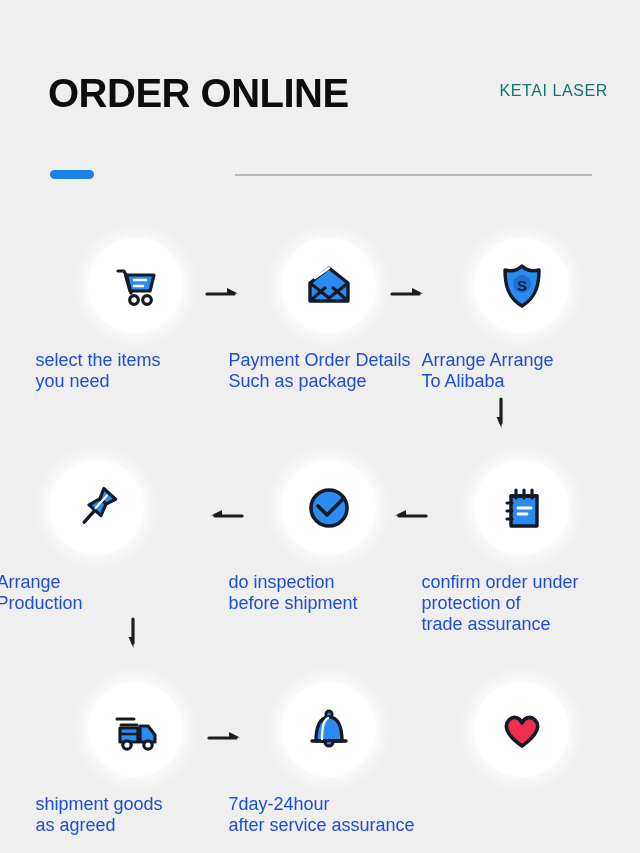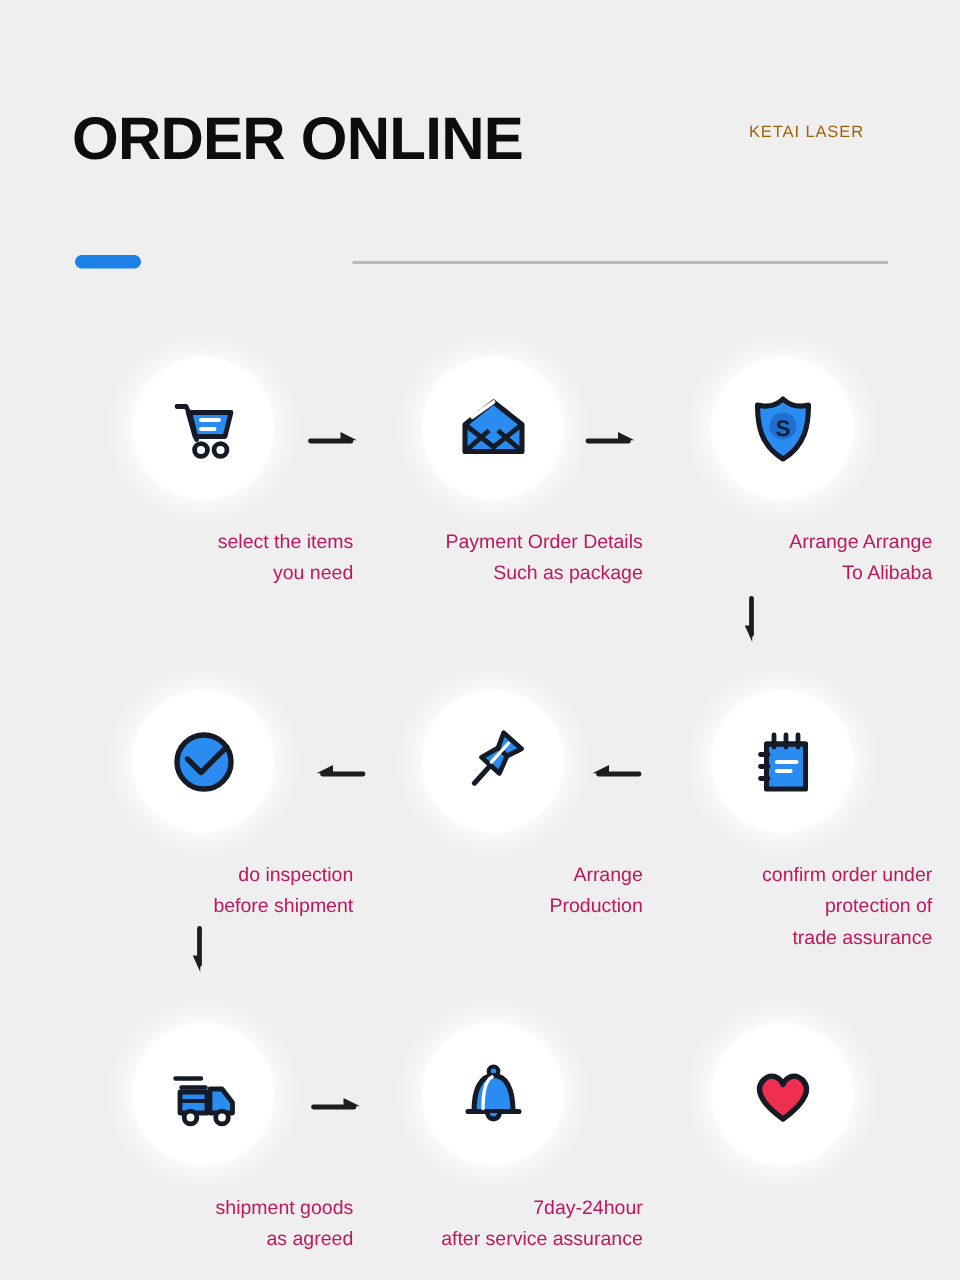--- a/index.html
+++ b/index.html
@@ -29,23 +29,23 @@
     left: 48px; top: 43px;
     font-size: 40px;
     font-weight: bold;
     letter-spacing: -0.5px;
     color: #0d0d0d;
     line-height: 46px;
     white-space: nowrap;
   }
   .brand {
     position: absolute;
-    right: 64px; top: 55px;
-    font-size: 11px;
-    color: #a16207;
+    right: 32px; top: 55px;
+    font-size: 16px;
+    color: #0f766e;
     letter-spacing: 0.6px;
     white-space: nowrap;
   }
   .accent-pill {
     position: absolute;
     left: 50px; top: 143px;
     width: 44px; height: 9px;
     border-radius: 5px;
     background: #1c82e8;
   }
@@ -87,24 +87,24 @@
     display: flex;
     align-items: center;
     justify-content: center;
     margin-top: 33px;
     box-shadow: 0 0 14px 6px rgba(255,255,255,0.85);
   }
   .bubble svg { display: block; }
 
   .caption {
     margin-top: 17px;
-    text-align: right;
-    font-size: 13px;
+    text-align: left;
+    font-size: 18px;
     line-height: 21px;
-    color: #be185d;
+    color: #1d4ed8;
     white-space: pre-line;
     width: 200px;
   }
 
   
   .h-arrow {
     position: absolute;
     top: 80px;
     width: 36px; height: 14px;
   }
@@ -199,48 +199,48 @@
 
     <div class="row row-2">
 
       <div class="v-arrow v1">
         <svg width="14" height="34" viewBox="0 0 14 34">
           <path d="M6 2 V26" stroke="#1d1d1d" stroke-width="3.2" stroke-linecap="round"></path>
           <path d="M1.5 20 L6.5 31 L6.5 20 Z" fill="#1d1d1d"></path>
         </svg>
       </div>
 
-      <div class="cell cell-1">
-        <div class="bubble">
-          <span>
-            <svg width="50" height="50" viewBox="0 0 50 50">
-              <circle cx="25" cy="25" r="18" fill="#2a8cf0" stroke="#141b27" stroke-width="3.6"></circle>
-              <path d="M14 23 L23 32 L40 15" fill="none" stroke="#141b27" stroke-width="3.6" stroke-linecap="round" stroke-linejoin="round"></path>
-            </svg>
-          </span>
-        </div>
-        <div class="caption">do inspection
-before shipment</div>
-      </div>
-
       <div class="cell">
         <div class="bubble">
           <span>
             <svg width="50" height="50" viewBox="0 0 50 50">
               <g transform="rotate(42 25 25)">
                 <path d="M17 6 H33 L29 16 H21 Z" fill="#2a8cf0" stroke="#141b27" stroke-width="3.2" stroke-linejoin="round"></path>
                 <path d="M21 16 H29 L33 28 H17 Z" fill="#2a8cf0" stroke="#141b27" stroke-width="3.2" stroke-linejoin="round"></path>
                 <path d="M25 28 V44" stroke="#141b27" stroke-width="3.4" stroke-linecap="round"></path>
                 <path d="M24 9 V26" stroke="#ffffff" stroke-width="2.2" stroke-linecap="round"></path>
               </g>
             </svg>
           </span>
         </div>
         <div class="caption">Arrange
 Production</div>
+      </div>
+
+      <div class="cell cell-1">
+        <div class="bubble">
+          <span>
+            <svg width="50" height="50" viewBox="0 0 50 50">
+              <circle cx="25" cy="25" r="18" fill="#2a8cf0" stroke="#141b27" stroke-width="3.6"></circle>
+              <path d="M14 23 L23 32 L40 15" fill="none" stroke="#141b27" stroke-width="3.6" stroke-linecap="round" stroke-linejoin="round"></path>
+            </svg>
+          </span>
+        </div>
+        <div class="caption">do inspection
+before shipment</div>
       </div>
 
       <div class="cell">
         <div class="bubble">
           <span>
             <svg width="50" height="50" viewBox="0 0 50 50">
               <path d="M14 13 H40 V43 H14 Z" fill="#2a8cf0" stroke="#141b27" stroke-width="3.4" stroke-linejoin="round"></path>
               <path d="M10 20 H15 M10 28 H15 M10 36 H15" stroke="#141b27" stroke-width="3.2" stroke-linecap="round"></path>
               <path d="M19 7 V15 M27 7 V15 M35 7 V15" stroke="#141b27" stroke-width="3.2" stroke-linecap="round"></path>
               <path d="M14 13 H40" stroke="#141b27" stroke-width="3.4" stroke-linecap="round"></path>

